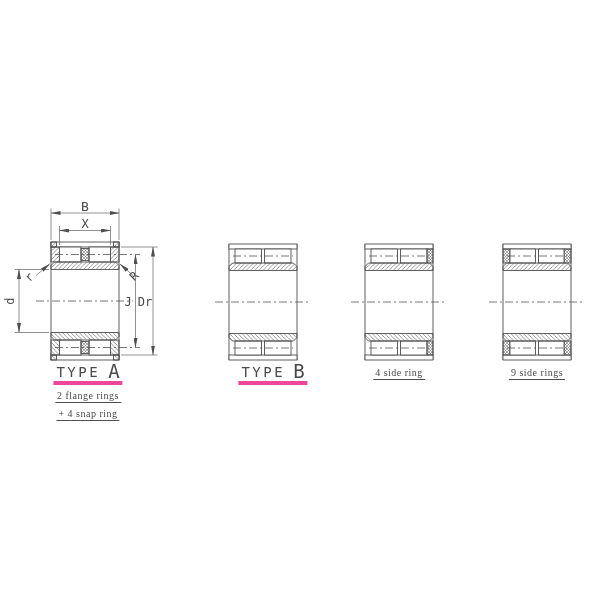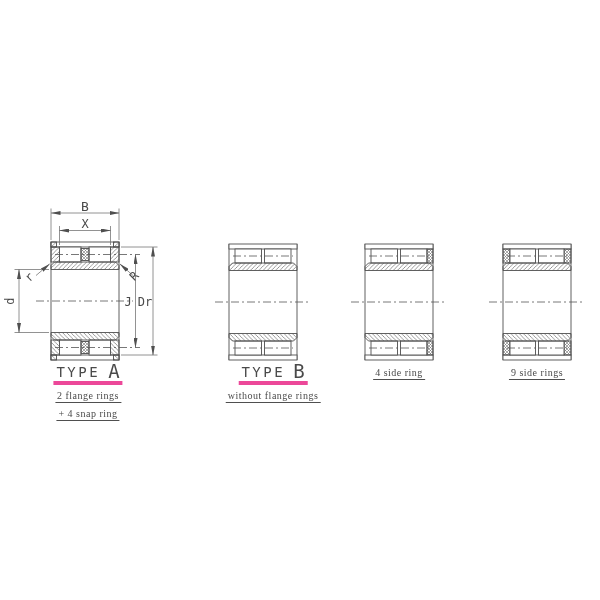--- a/index.html
+++ b/index.html
@@ -170,21 +170,20 @@
 </svg>
 
   <div class="type-label" style="left:88px">
     <div><span class="type-title"><span>TYPE</span><span class="big">A</span></span></div>
     <div class="cap-row"><span class="cap">2 flange rings</span></div>
     <div class="cap-row"><span class="cap">+ 4 snap ring</span></div>
   </div>
 
   <div class="type-label" style="left:273px">
     <div><span class="type-title"><span>TYPE</span><span class="big">B</span></span></div>
-    <div class="cap-row"><span class="cap">without flange rings</span></div>
   </div>
 
   <div class="type-label" style="left:399px">
     <div class="cap-row"><span class="cap">4 side ring</span></div>
   </div>
 
   <div class="type-label" style="left:537px">
     <div class="cap-row"><span class="cap">9 side rings</span></div>
   </div>
 

